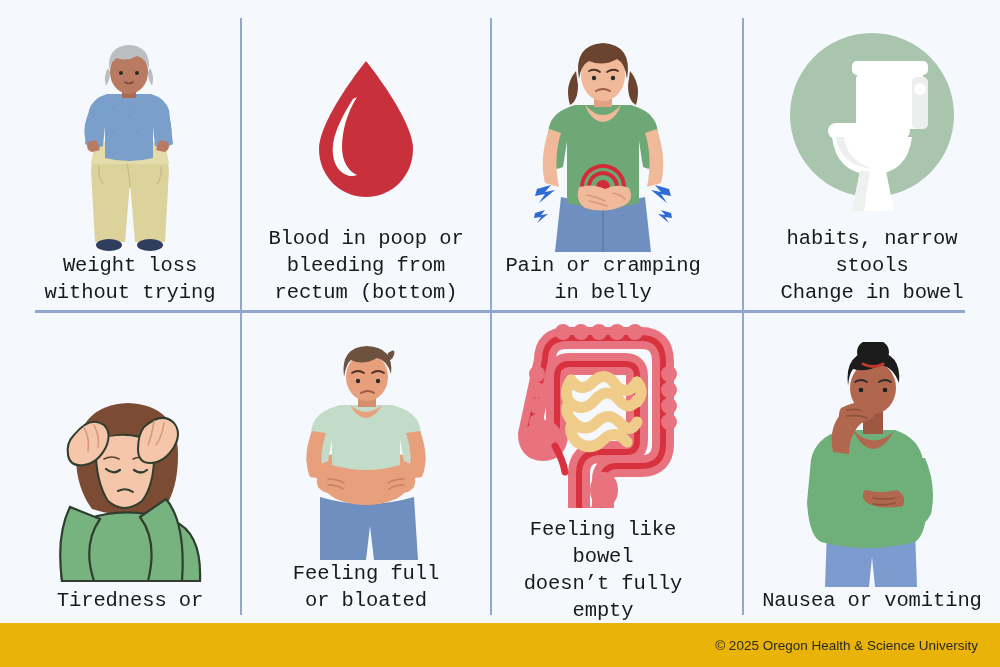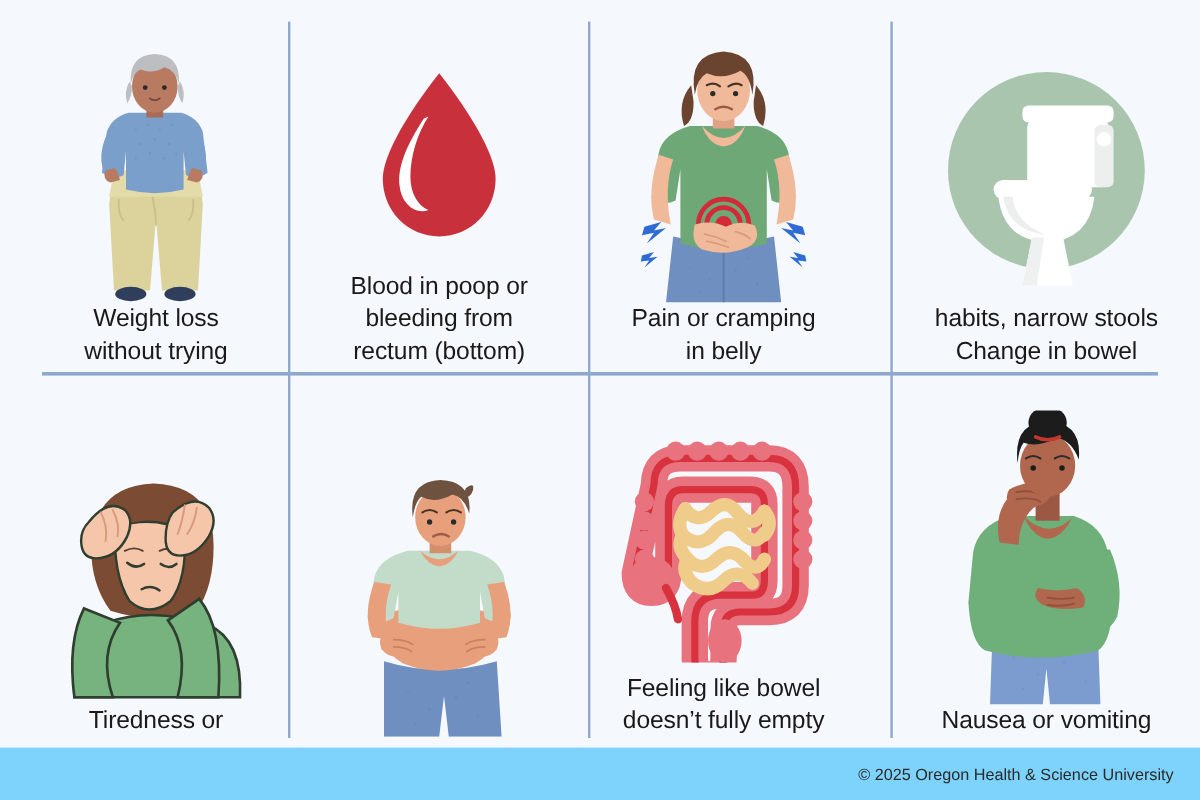--- a/index.html
+++ b/index.html
@@ -48,20 +48,21 @@
   }
   .caption {
     color: #1A1A1A;
     font-size: 20.5px;
     line-height: 1.32;
     text-align: center;
     letter-spacing: -0.1px;
     width: 100%;
     padding: 0 6px;
     box-sizing: border-box;
+    font-family: Liberation Mono, monospace;
   }
 
   
   .c0 { left: 0px;   width: 240px; padding-left: 20px; }
   .c1 { left: 242px; width: 248px; }
   .c2 { left: 492px; width: 222px; }
   .c3 { left: 744px; width: 256px; }
   .r0 { top: 10px;  height: 296px; }
   .r1 { top: 318px; height: 296px; }
 
@@ -85,21 +86,21 @@
     background: #8FA9CE;
   }
 
   
   .footer {
     position: absolute;
     left: 0;
     top: 623px;
     width: 1000px;
     height: 44px;
-    background: #7dd3fc;
+    background: #eab308;
     display: flex;
     align-items: center;
     justify-content: flex-end;
   }
   .footer-text {
     color: #2A2A2A;
     font-size: 13.5px;
     padding-right: 22px;
     white-space: nowrap;
   }
@@ -337,20 +338,24 @@
 
           <path d="M60 32 q-4 -30 23 -31 q27 1 24 28 q-4 -14 -14 -16 q-14 8 -26 2 q-5 4 -7 17 z" fill="#6E5240"></path>
           <path d="M104 8 q8 -6 6 2 q-2 6 -8 6 z" fill="#6E5240"></path>
 
           <path d="M68 28 q6 -4 12 0" fill="none" stroke="#4A3326" stroke-width="1.8" stroke-linecap="round"></path>
           <path d="M88 28 q6 -4 12 0" fill="none" stroke="#4A3326" stroke-width="1.8" stroke-linecap="round"></path>
           <circle cx="74" cy="36" r="2.2" fill="#2B2B2B"></circle>
           <circle cx="94" cy="36" r="2.2" fill="#2B2B2B"></circle>
           <path d="M77 48 q7 -4 13 0" fill="none" stroke="#9C5A48" stroke-width="2" stroke-linecap="round"></path>
         </svg>
+      </div>
+      <div class="caption">
+        <div>Feeling full</div>
+        <div>or bloated</div>
       </div>
     </div>
 
     <div class="cell c2 r1">
       <div class="art-slot">
         <svg class="art" width="185" height="190" viewBox="0 0 185 190" style="margin-bottom:8px">
 
           <path d="M34 42 q0 -22 22 -22 l74 0 q22 0 22 24 l0 82 q0 22 -22 22 l-24 0 q-14 0 -14 14 l0 24 q0 14 -12 14 q-12 0 -12 -14 l0 -30 q0 -22 22 -22 l26 0 q10 0 10 -12 l0 -64 q0 -12 -12 -12 l-56 0 q-12 0 -12 14 l0 56 q0 16 -14 16 q-14 0 -14 -16 z" fill="none" stroke="#E8737F" stroke-width="22" stroke-linecap="round" stroke-linejoin="round"></path>
           <path d="M34 42 q0 -22 22 -22 l74 0 q22 0 22 24 l0 82 q0 22 -22 22 l-24 0 q-14 0 -14 14 l0 24 q0 14 -12 14 q-12 0 -12 -14 l0 -30 q0 -22 22 -22 l26 0 q10 0 10 -12 l0 -64 q0 -12 -12 -12 l-56 0 q-12 0 -12 14 l0 56 q0 16 -14 16 q-14 0 -14 -16 z" fill="none" stroke="#D9323F" stroke-width="6" stroke-linecap="round" stroke-linejoin="round"></path>
 

